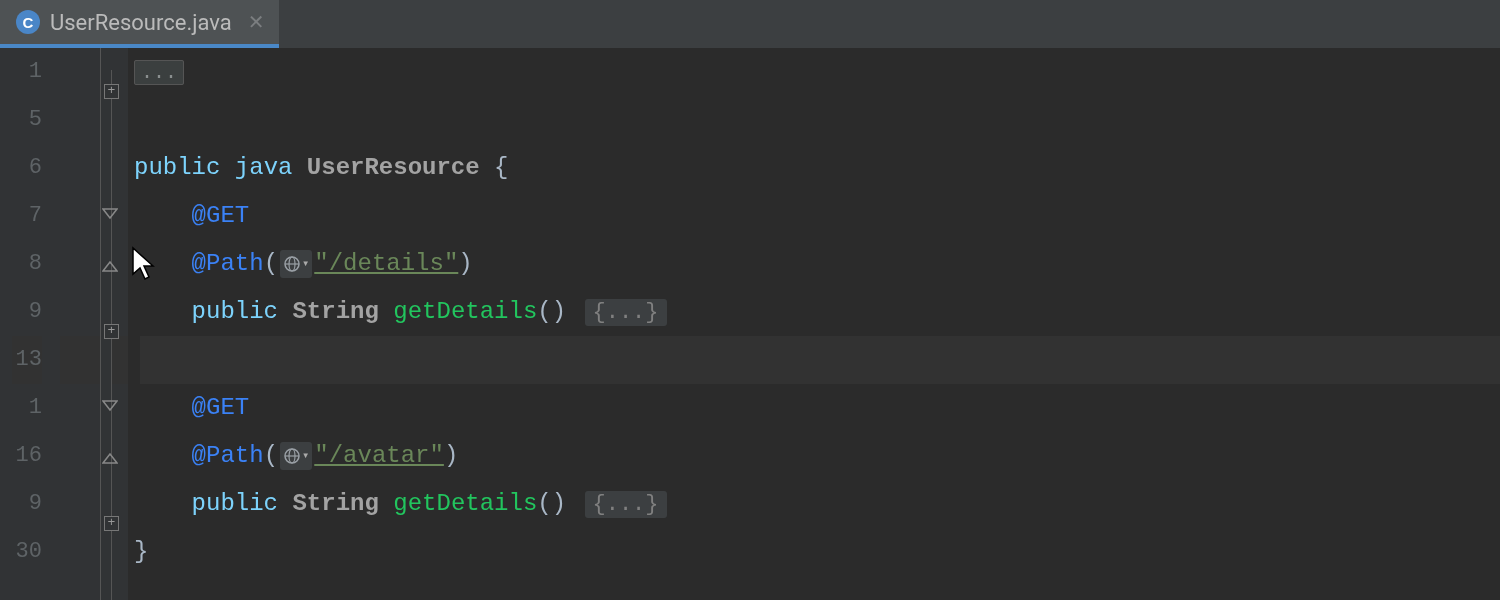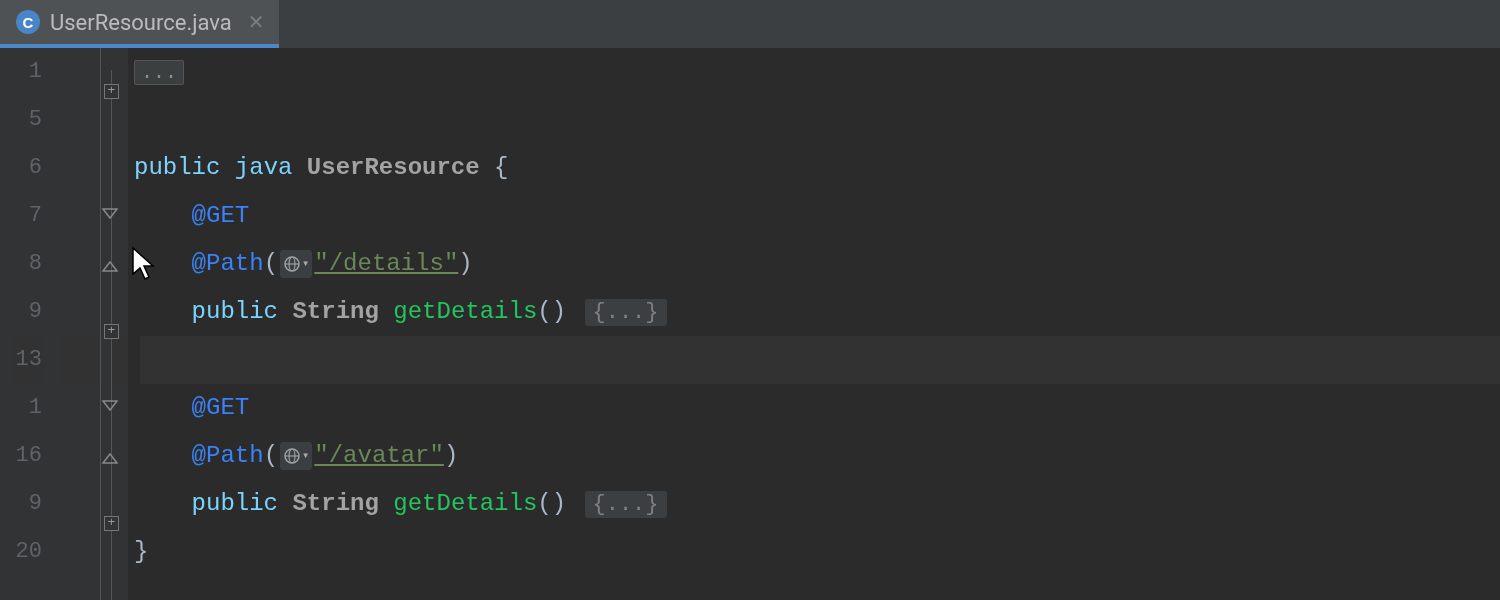--- a/index.html
+++ b/index.html
@@ -184,21 +184,21 @@
     <div class="row">1</div>
     <div class="row">5</div>
     <div class="row">6</div>
     <div class="row">7</div>
     <div class="row">8</div>
     <div class="row">9</div>
     <div class="row hl">13</div>
     <div class="row">1</div>
     <div class="row">16</div>
     <div class="row">9</div>
-    <div class="row">20</div>
+    <div class="row">30</div>
   </div>
 
   <div class="gutter-icons">
     <div class="row"></div>
     <div class="row"></div>
     <div class="row"></div>
     <div class="row"></div>
     <div class="row"></div>
     <div class="row">
       <svg width="26" height="26" viewBox="0 0 26 26">

